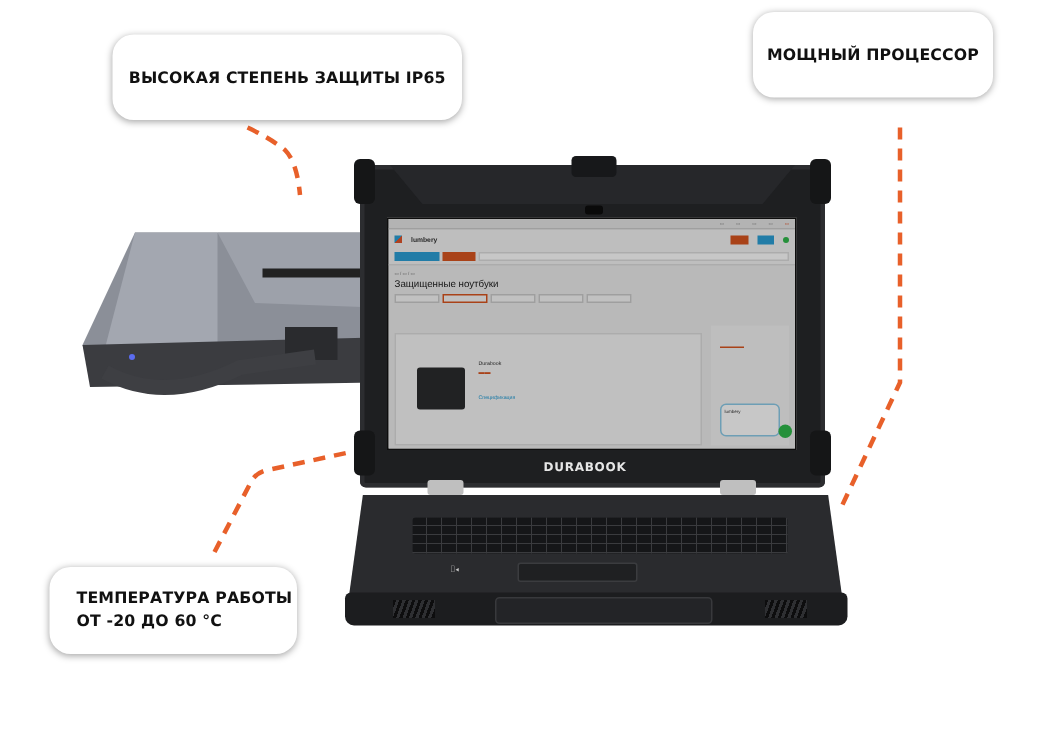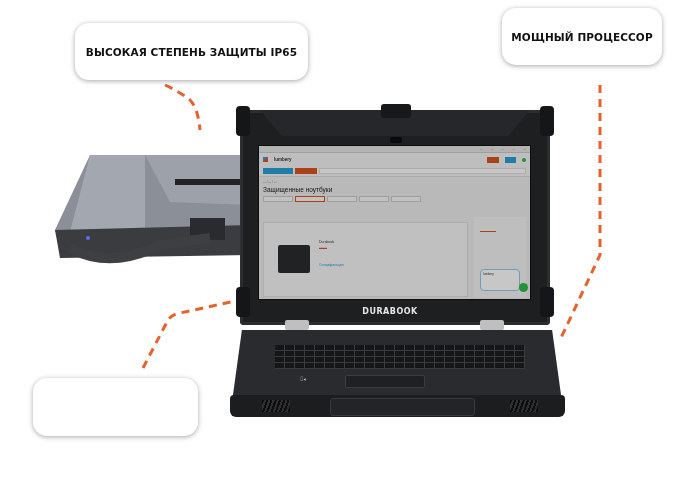--- a/index.html
+++ b/index.html
@@ -178,14 +178,16 @@
 <div class="callout" style="left:43px;top:23px;width:233px;height:57px;margin-left:32px;">
   <span>ВЫСОКАЯ СТЕПЕНЬ ЗАЩИТЫ IP65</span>
 </div>
 
 <div class="callout" style="left:502px;top:8px;width:160px;height:57px;">
   <span>МОЩНЫЙ ПРОЦЕССОР</span>
 </div>
 
 <div class="callout left-text" style="left:33px;top:378px;width:165px;height:58px;">
   <div>
+    <div>ТЕМПЕРАТУРА РАБОТЫ</div>
+    <div>ОТ -20 ДО 60 °C</div>
   </div>
 </div>
 
 </body></html>

